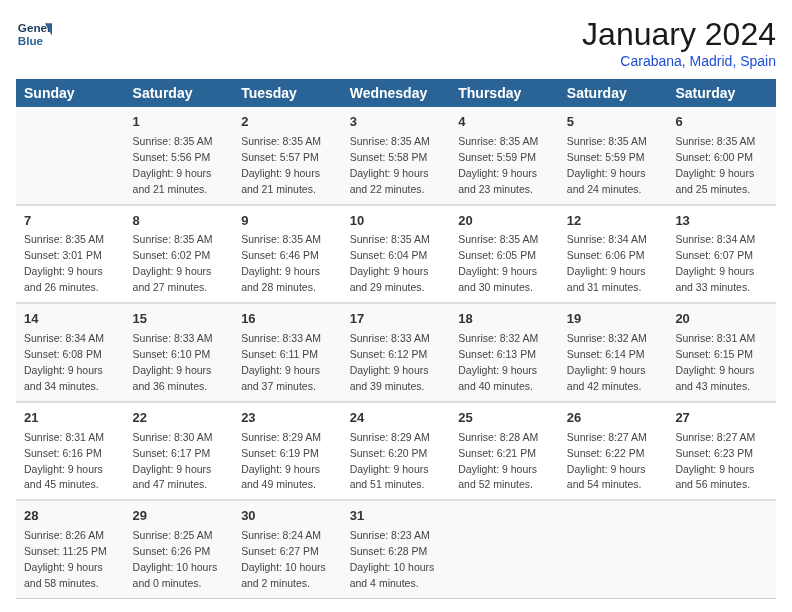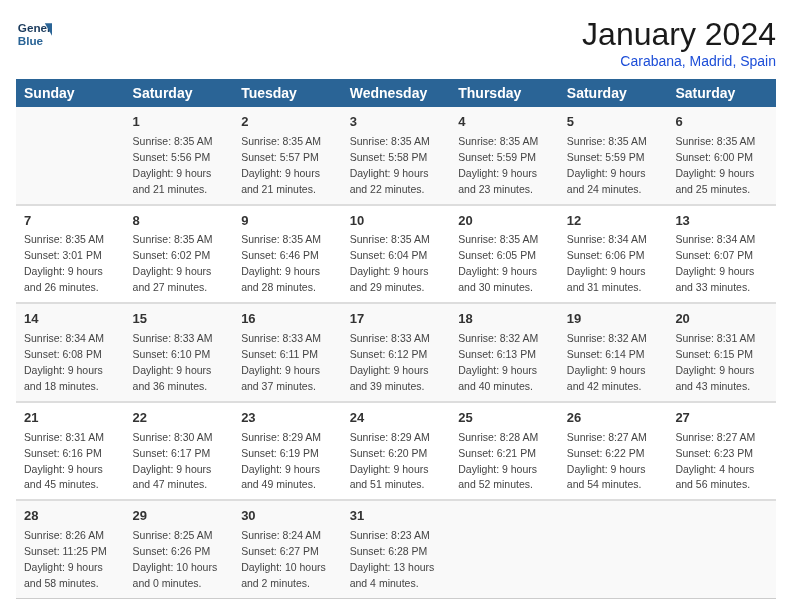--- a/index.html
+++ b/index.html
@@ -123,40 +123,40 @@
       <tr class="row-divider">
         <td><span class="day-number">7</span><span class="cell-text">Sunrise: 8:35 AM</span><br><span class="cell-text">Sunset: 3:01 PM</span><br><span class="cell-text">Daylight: 9 hours and 26 minutes.</span></td>
         <td><span class="day-number">8</span><span class="cell-text">Sunrise: 8:35 AM</span><br><span class="cell-text">Sunset: 6:02 PM</span><br><span class="cell-text">Daylight: 9 hours and 27 minutes.</span></td>
         <td><span class="day-number">9</span><span class="cell-text">Sunrise: 8:35 AM</span><br><span class="cell-text">Sunset: 6:46 PM</span><br><span class="cell-text">Daylight: 9 hours and 28 minutes.</span></td>
         <td><span class="day-number">10</span><span class="cell-text">Sunrise: 8:35 AM</span><br><span class="cell-text">Sunset: 6:04 PM</span><br><span class="cell-text">Daylight: 9 hours and 29 minutes.</span></td>
         <td><span class="day-number">20</span><span class="cell-text">Sunrise: 8:35 AM</span><br><span class="cell-text">Sunset: 6:05 PM</span><br><span class="cell-text">Daylight: 9 hours and 30 minutes.</span></td>
         <td><span class="day-number">12</span><span class="cell-text">Sunrise: 8:34 AM</span><br><span class="cell-text">Sunset: 6:06 PM</span><br><span class="cell-text">Daylight: 9 hours and 31 minutes.</span></td>
         <td><span class="day-number">13</span><span class="cell-text">Sunrise: 8:34 AM</span><br><span class="cell-text">Sunset: 6:07 PM</span><br><span class="cell-text">Daylight: 9 hours and 33 minutes.</span></td>
       </tr>
       <tr class="row-divider">
-        <td><span class="day-number">14</span><span class="cell-text">Sunrise: 8:34 AM</span><br><span class="cell-text">Sunset: 6:08 PM</span><br><span class="cell-text">Daylight: 9 hours and 18 minutes.</span></td>
+        <td><span class="day-number">14</span><span class="cell-text">Sunrise: 8:34 AM</span><br><span class="cell-text">Sunset: 6:08 PM</span><br><span class="cell-text">Daylight: 9 hours and 34 minutes.</span></td>
         <td><span class="day-number">15</span><span class="cell-text">Sunrise: 8:33 AM</span><br><span class="cell-text">Sunset: 6:10 PM</span><br><span class="cell-text">Daylight: 9 hours and 36 minutes.</span></td>
         <td><span class="day-number">16</span><span class="cell-text">Sunrise: 8:33 AM</span><br><span class="cell-text">Sunset: 6:11 PM</span><br><span class="cell-text">Daylight: 9 hours and 37 minutes.</span></td>
         <td><span class="day-number">17</span><span class="cell-text">Sunrise: 8:33 AM</span><br><span class="cell-text">Sunset: 6:12 PM</span><br><span class="cell-text">Daylight: 9 hours and 39 minutes.</span></td>
         <td><span class="day-number">18</span><span class="cell-text">Sunrise: 8:32 AM</span><br><span class="cell-text">Sunset: 6:13 PM</span><br><span class="cell-text">Daylight: 9 hours and 40 minutes.</span></td>
         <td><span class="day-number">19</span><span class="cell-text">Sunrise: 8:32 AM</span><br><span class="cell-text">Sunset: 6:14 PM</span><br><span class="cell-text">Daylight: 9 hours and 42 minutes.</span></td>
         <td><span class="day-number">20</span><span class="cell-text">Sunrise: 8:31 AM</span><br><span class="cell-text">Sunset: 6:15 PM</span><br><span class="cell-text">Daylight: 9 hours and 43 minutes.</span></td>
       </tr>
       <tr class="row-divider">
         <td><span class="day-number">21</span><span class="cell-text">Sunrise: 8:31 AM</span><br><span class="cell-text">Sunset: 6:16 PM</span><br><span class="cell-text">Daylight: 9 hours and 45 minutes.</span></td>
         <td><span class="day-number">22</span><span class="cell-text">Sunrise: 8:30 AM</span><br><span class="cell-text">Sunset: 6:17 PM</span><br><span class="cell-text">Daylight: 9 hours and 47 minutes.</span></td>
         <td><span class="day-number">23</span><span class="cell-text">Sunrise: 8:29 AM</span><br><span class="cell-text">Sunset: 6:19 PM</span><br><span class="cell-text">Daylight: 9 hours and 49 minutes.</span></td>
         <td><span class="day-number">24</span><span class="cell-text">Sunrise: 8:29 AM</span><br><span class="cell-text">Sunset: 6:20 PM</span><br><span class="cell-text">Daylight: 9 hours and 51 minutes.</span></td>
         <td><span class="day-number">25</span><span class="cell-text">Sunrise: 8:28 AM</span><br><span class="cell-text">Sunset: 6:21 PM</span><br><span class="cell-text">Daylight: 9 hours and 52 minutes.</span></td>
         <td><span class="day-number">26</span><span class="cell-text">Sunrise: 8:27 AM</span><br><span class="cell-text">Sunset: 6:22 PM</span><br><span class="cell-text">Daylight: 9 hours and 54 minutes.</span></td>
-        <td><span class="day-number">27</span><span class="cell-text">Sunrise: 8:27 AM</span><br><span class="cell-text">Sunset: 6:23 PM</span><br><span class="cell-text">Daylight: 4 hours and 56 minutes.</span></td>
+        <td><span class="day-number">27</span><span class="cell-text">Sunrise: 8:27 AM</span><br><span class="cell-text">Sunset: 6:23 PM</span><br><span class="cell-text">Daylight: 9 hours and 56 minutes.</span></td>
       </tr>
       <tr class="row-divider">
         <td><span class="day-number">28</span><span class="cell-text">Sunrise: 8:26 AM</span><br><span class="cell-text">Sunset: 11:25 PM</span><br><span class="cell-text">Daylight: 9 hours and 58 minutes.</span></td>
         <td><span class="day-number">29</span><span class="cell-text">Sunrise: 8:25 AM</span><br><span class="cell-text">Sunset: 6:26 PM</span><br><span class="cell-text">Daylight: 10 hours and 0 minutes.</span></td>
         <td><span class="day-number">30</span><span class="cell-text">Sunrise: 8:24 AM</span><br><span class="cell-text">Sunset: 6:27 PM</span><br><span class="cell-text">Daylight: 10 hours and 2 minutes.</span></td>
-        <td><span class="day-number">31</span><span class="cell-text">Sunrise: 8:23 AM</span><br><span class="cell-text">Sunset: 6:28 PM</span><br><span class="cell-text">Daylight: 13 hours and 4 minutes.</span></td>
+        <td><span class="day-number">31</span><span class="cell-text">Sunrise: 8:23 AM</span><br><span class="cell-text">Sunset: 6:28 PM</span><br><span class="cell-text">Daylight: 10 hours and 4 minutes.</span></td>
         <td></td>
         <td></td>
         <td></td>
       </tr>
     </tbody>
 </table>
 
 </body></html>

